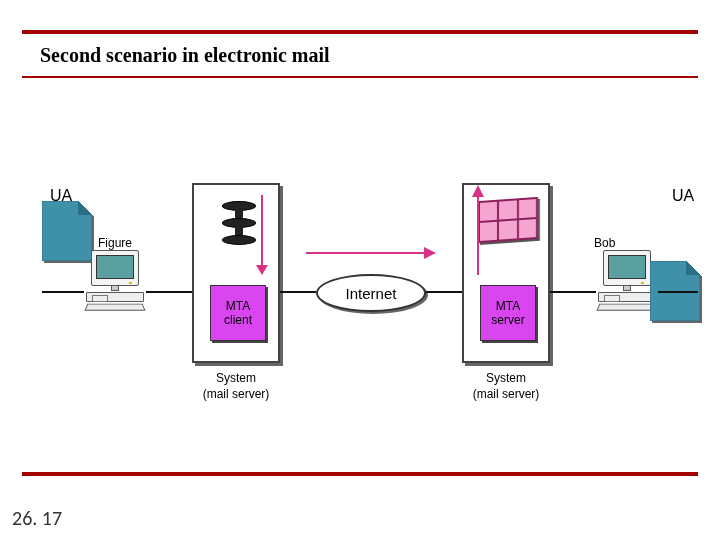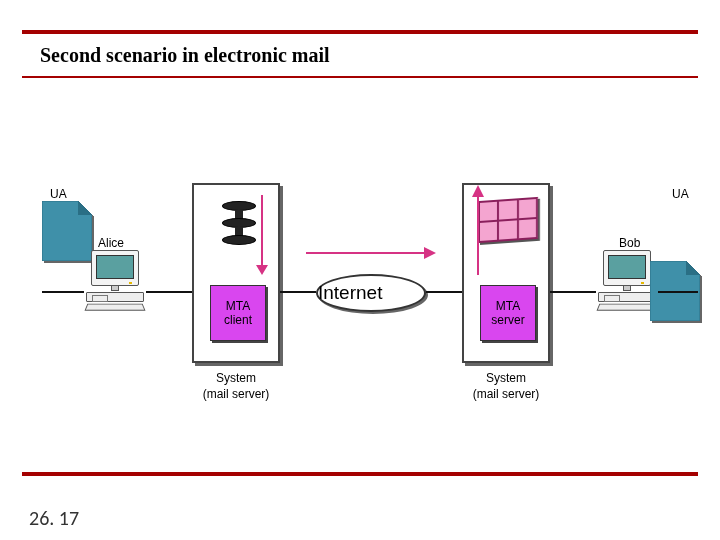--- a/index.html
+++ b/index.html
@@ -29,21 +29,21 @@
     top: 44px;
     font-size: 20px;
     display: flex;
     align-items: baseline;
     gap: 8px;
   }
   .title-fig { font-weight: bold; text-decoration: underline; color: #000; }
   .title-cap { font-weight: bold; color: #000; }
   .pagenum {
     position: absolute;
-    left: 29px; bottom: 10px;
+    left: 12px; bottom: 10px;
     font-family: Calibri, sans-serif;
     font-size: 20px;
     color: #333;
   }
   .diagram {
     position: absolute;
     left: 22px; right: 22px;
     top: 105px;
     height: 310px;
     font-family: Arial, sans-serif;
@@ -51,21 +51,21 @@
     color: #000;
   }
   .abs { position: absolute; }
   .legend { top: 15px; left: 36px; line-height: 1.35; font-size: 12px; }
 
   
   .docicon {
     width: 50px; height: 60px; position: relative; filter: drop-shadow(2px 2px 0 #666);
   }
   .docicon svg { width: 50px; height: 60px; display:block; }
-  .ua-label { font-size: 12px; text-align: right; }
+  .ua-label { font-size: 16px; text-align: right; }
 
   
   .computer { width: 62px; }
   .mon-body { width: 48px; height: 36px; background:#f4f4f4; border:1px solid #555; border-radius:2px; position:relative; margin:0 auto; }
   .mon-scr { position:absolute; left:4px; top:4px; right:4px; bottom:6px; background:#5aa0a0; border:1px solid #333; }
   .mon-led { position:absolute; right:6px; bottom:1px; width:3px; height:2px; background:#e6b800; }
   .mon-stand{ width:8px; height:5px; background:#ccc; margin:0 auto; border:1px solid #555; border-top:none;}
   .cpu { width:58px; height:10px; background:#eee; border:1px solid #555; margin:1px auto 0; position:relative; border-radius:1px;}
   .cpu:before{content:""; position:absolute; left:5px; top:2px; width:14px; height:5px; border:1px solid #777;}
   .kbd { width:58px; height:8px; background:#eee; border:1px solid #555; margin:1px auto 0; transform: perspective(40px) rotateX(30deg);}
@@ -91,22 +91,22 @@
     position:absolute; left:14px; top:14px; width:60px; height:42px;
     transform: skewY(-4deg);
     display:grid; grid-template-columns:repeat(3,1fr); grid-template-rows:repeat(2,1fr);
     border:1px solid #8a1f5c; filter: drop-shadow(2px 2px 0 #555);
   }
   .mailboxes div{ border:1px solid #8a1f5c; background:#f4a5d0;}
 
   
   .internet {
     width:110px; height:38px; border:2px solid #333; border-radius:50%;
-    background:#fff; display:flex; align-items:center; 
-    font-size:19px; filter: drop-shadow(2px 2px 0 #666);
+    background:#fff; display:flex; align-items:center; justify-content:center;
+    font-size:15px; filter: drop-shadow(2px 2px 0 #666);
   }
 
   
   .hline{ position:absolute; height:2px; background:#111;}
   .person{ font-size:12px; }
 
   
   .arrow svg{ overflow:visible; }
 </style>
 </head>
@@ -135,21 +135,21 @@
 
   <div class="abs computer" style="left:62px; top:145px;">
     <div class="mon-body">
         <div class="mon-scr"></div>
         <div class="mon-led"></div>
       </div>
     <div class="mon-stand"></div>
       <div class="cpu"></div>
       <div class="kbd"></div>
   </div>
-  <div class="abs person" style="left:76px; top:131px;">Alice</div>
+  <div class="abs person" style="left:76px; top:131px;">Figure</div>
 
   <div class="abs server" style="left:170px; top:78px;">
     <div class="spool">
       <div class="disk"></div>
         <div class="rod"></div>
         <div class="disk"></div>
         <div class="rod"></div>
         <div class="disk"></div>
     </div>
     <div class="mta" style="top:100px;">
@@ -187,21 +187,21 @@
 
   <div class="abs computer" style="left:574px; top:145px;">
     <div class="mon-body">
         <div class="mon-scr"></div>
         <div class="mon-led"></div>
       </div>
     <div class="mon-stand"></div>
       <div class="cpu"></div>
       <div class="kbd"></div>
   </div>
-  <div class="abs person" style="left:597px; top:131px;text-align:center;">Bob</div>
+  <div class="abs person" style="left:572px; top:131px;text-align:center;">Bob</div>
 
   <div class="abs ua-label" style="left:650px; top:82px;">UA</div>
   <div class="abs docicon" style="left:628px; top:96px;">
     <svg viewBox="0 0 50 60">
         <polygon points="0,0 36,0 50,14 50,60 0,60" fill="#3f90a9" stroke="#2a6f85"></polygon>
         <polygon points="36,0 50,14 36,14" fill="#2a6f85"></polygon>
       </svg>
   </div>
 
   <div class="hline" style="left:20px;  top:186px; width:42px;"></div>

